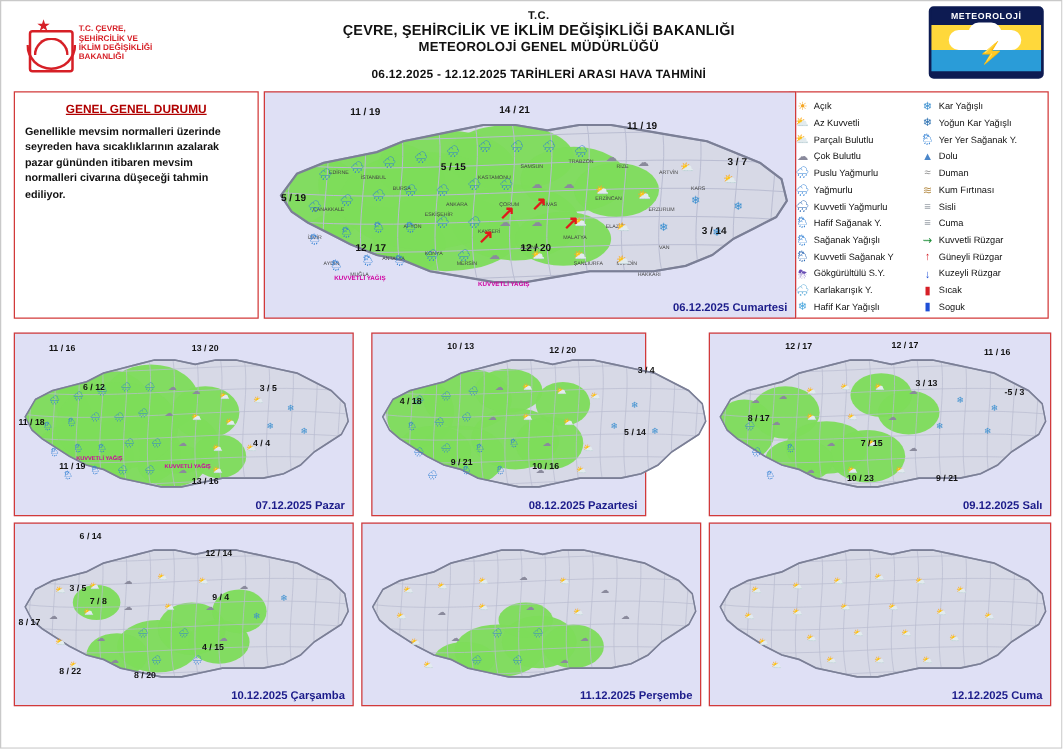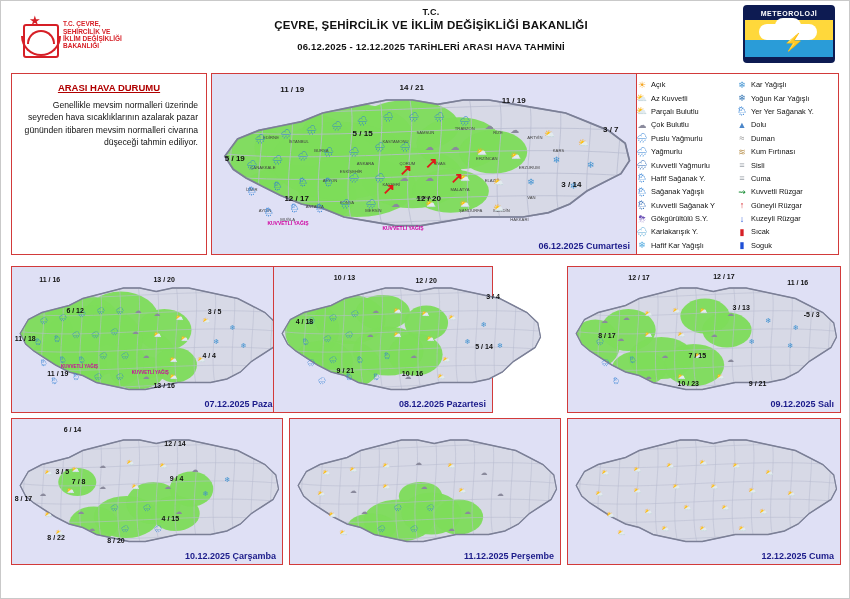--- a/index.html
+++ b/index.html
@@ -89,21 +89,21 @@
   
   .infobox{
     position:absolute;left:10px;top:72px;width:196px;height:182px;
     border:1px solid #d23a3a;background:#fff;box-sizing:border-box;padding:6px 8px;
   }
   .infobox h4{
     margin:2px 0 6px 0;font-size:9.5px;color:#b00000;text-align:center;
     text-decoration:underline;font-weight:bold;
   }
   .infobox p{
-    margin:0;font-size:8.6px;line-height:1.45;text-align:right;color:#111;
+    margin:0;font-size:8.6px;line-height:1.45;text-align:left;color:#111;font-weight:bold;
   }
   
   .legend{
     position:absolute;right:10px;top:72px;width:208px;height:182px;
     border:1px solid #d23a3a;background:#fff;box-sizing:border-box;
     padding:4px 4px 2px 4px;
     display:flex;gap:2px;
   }
   .legend-col{flex:1;display:flex;flex-direction:column;gap:0px;}
   .legend-row{display:flex;align-items:center;gap:3px;height:13.6px;}
@@ -138,34 +138,35 @@
         <div class="crest-body"></div>
         <div class="crest-arc"></div>
         <div class="crest-leaf"></div>
       </div>
       <div class="logo-text">T.C. ÇEVRE, ŞEHİRCİLİK VE İKLİM DEĞİŞİKLİĞİ BAKANLIĞI</div>
     </div>
 
     <div class="title-block">
       <div class="t1">T.C.</div>
       <div class="t2">ÇEVRE, ŞEHİRCİLİK VE İKLİM DEĞİŞİKLİĞİ BAKANLIĞI</div>
+      <div class="t3">METEOROLOJİ GENEL MÜDÜRLÜĞÜ</div>
       <div class="t4">06.12.2025 - 12.12.2025   TARİHLERİ ARASI HAVA TAHMİNİ</div>
     </div>
 
     <div class="logo-right">
       <div class="mgm-top">METEOROLOJİ</div>
       <div class="mgm-body">
         <div class="mgm-cloud"></div>
         <div class="mgm-bolt">⚡</div>
       </div>
     </div>
   </div>
 
   <div class="infobox">
-    <h4>ARASI HAVA DURUMU</h4>
+    <h4>GENEL GENEL DURUMU</h4>
     <p>Genellikle mevsim normalleri üzerinde seyreden hava sıcaklıklarının azalarak pazar gününden itibaren mevsim normalleri civarına düşeceği tahmin ediliyor.</p>
   </div>
 
   <div class="legend">
     <div class="legend-col" id="legend-col-1">
         <div class="legend-row">
           <span class="sym" style="color: rgb(245, 166, 35);">☀</span>
           <span class="lbl">Açık</span>
         </div>
         <div class="legend-row">
@@ -393,21 +394,21 @@
         <div class="wicon" style="left: 102.24px; top: 130px; color: rgb(47, 127, 212); font-size: 9px;">🌦</div>
         <div class="wicon" style="left: 127.8px; top: 125.667px; color: rgb(47, 127, 212); font-size: 9px;">🌧</div>
         <div class="wicon" style="left: 153.36px; top: 125.667px; color: rgb(47, 127, 212); font-size: 9px;">🌧</div>
         <div class="wicon" style="left: 178.92px; top: 125.667px; color: rgb(138, 138, 156); font-size: 9px;">☁</div>
         <div class="wicon" style="left: 213px; top: 125.667px; color: rgb(245, 166, 35); font-size: 9px;">⛅</div>
         <div class="wicon" style="left: 247.08px; top: 125.667px; color: rgb(245, 166, 35); font-size: 9px;">⛅</div>
         <div class="wicon" style="left: 281.16px; top: 130px; color: rgb(245, 166, 35); font-size: 9px;">⛅</div>
         <div class="tempnum" style="left: 68.16px; top: 10.92px; font-size: 8px;">11 / 19</div>
         <div class="tempnum" style="left: 187.44px; top: 9.1px; font-size: 8px;">14 / 21</div>
         <div class="tempnum" style="left: 289.68px; top: 21.84px; font-size: 8px;">11 / 19</div>
-        <div class="tempnum" style="left: 391px; top: 50.96px; font-size: 8px;">3 / 7</div>
+        <div class="tempnum" style="left: 370px; top: 50.96px; font-size: 8px;">3 / 7</div>
         <div class="tempnum" style="left: 140.58px; top: 54.6px; font-size: 8px;">5 / 15</div>
         <div class="tempnum" style="left: 12.78px; top: 80.08px; font-size: 8px;">5 / 19</div>
         <div class="tempnum" style="left: 349.32px; top: 105.56px; font-size: 8px;">3 / 14</div>
         <div class="tempnum" style="left: 72.42px; top: 120.12px; font-size: 8px;">12 / 17</div>
         <div class="tempnum" style="left: 204.48px; top: 120.12px; font-size: 8px;">12 / 20</div>
         <div class="arrow" style="left: 187.44px; top: 87.36px;">↗</div>
         <div class="arrow" style="left: 213px; top: 80.08px;">↗</div>
         <div class="arrow" style="left: 170.4px; top: 105.56px;">↗</div>
         <div class="arrow" style="left: 238.56px; top: 94.64px;">↗</div>
         <div class="tempnum" style="color: rgb(208, 0, 160); left: 55.38px; top: 145.6px; font-size: 5px;">KUVVETLİ YAĞIŞ</div>
@@ -502,21 +503,21 @@
         <div class="tempnum" style="left: 2.72px; top: 67.62px; font-size: 7px;">11 / 18</div>
         <div class="tempnum" style="left: 190.4px; top: 85.26px; font-size: 7px;">4 / 4</div>
         <div class="tempnum" style="left: 35.36px; top: 102.9px; font-size: 7px;">11 / 19</div>
         <div class="tempnum" style="left: 141.44px; top: 114.66px; font-size: 7px;">13 / 16</div>
         <div class="tempnum" style="color: rgb(208, 0, 160); left: 48.96px; top: 97.02px; font-size: 4.5px;">KUVVETLİ YAĞIŞ</div>
         <div class="tempnum" style="color: rgb(208, 0, 160); left: 119.68px; top: 102.9px; font-size: 4.5px;">KUVVETLİ YAĞIŞ</div>
       </div>
     <div class="caption">07.12.2025 Pazar</div>
   </div>
 
-  <div class="panel" style="left:272px;top:265px;width:220px;height:147px;" id="panel-2">
+  <div class="panel" style="left:296px;top:265px;width:220px;height:147px;" id="panel-2">
     <div class="map-wrap">
         <svg width="272" height="147" viewBox="0 0 100 42" preserveAspectRatio="none" style="position: absolute; left: 0px; top: 0px;">
           <defs>
             <clipPath id="clip2">
               <path d="M3,19 L6,15 L11,13 L16,12 L21,11 L26,9 L31,8 L36,7 L41,6 L47,6 L53,7 L59,6 L65,6 L71,7 L77,8 L83,9 L88,11 L93,13 L97,16 L98,20 L96,23 L92,25 L88,27 L84,30 L79,32 L73,33 L67,33 L61,33 L55,34 L49,35 L43,35 L37,34 L31,33 L26,31 L21,30 L16,28 L12,26 L8,24 L5,22 Z"></path>
             </clipPath>
           </defs>
           <path d="M3,19 L6,15 L11,13 L16,12 L21,11 L26,9 L31,8 L36,7 L41,6 L47,6 L53,7 L59,6 L65,6 L71,7 L77,8 L83,9 L88,11 L93,13 L97,16 L98,20 L96,23 L92,25 L88,27 L84,30 L79,32 L73,33 L67,33 L61,33 L55,34 L49,35 L43,35 L37,34 L31,33 L26,31 L21,30 L16,28 L12,26 L8,24 L5,22 Z" fill="#d7d9e6" stroke="#9aa0b5" stroke-width="0.35"></path>
           <g clip-path="url(#clip2)">
             <ellipse cx="14" cy="18" rx="10" ry="8" fill="#7ddc5a" opacity="0.95"></ellipse>

